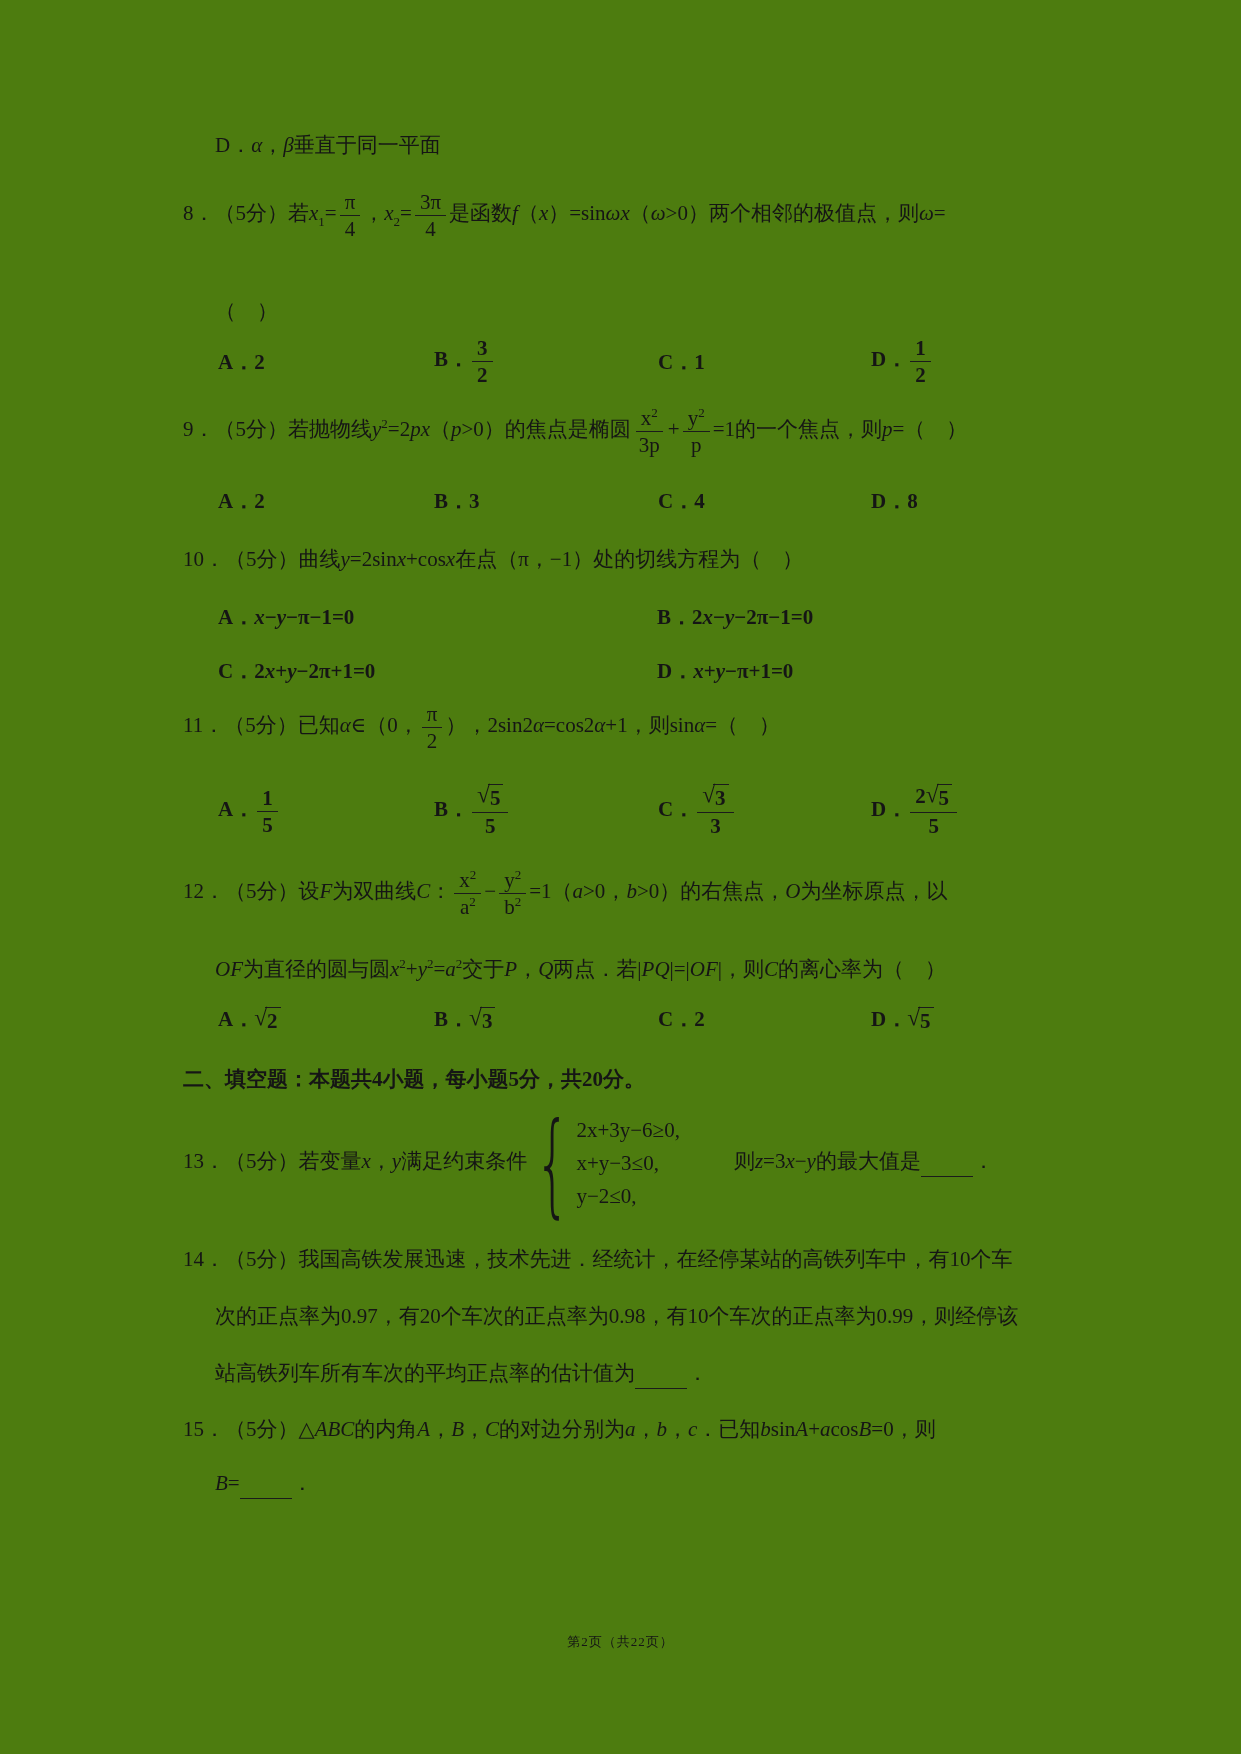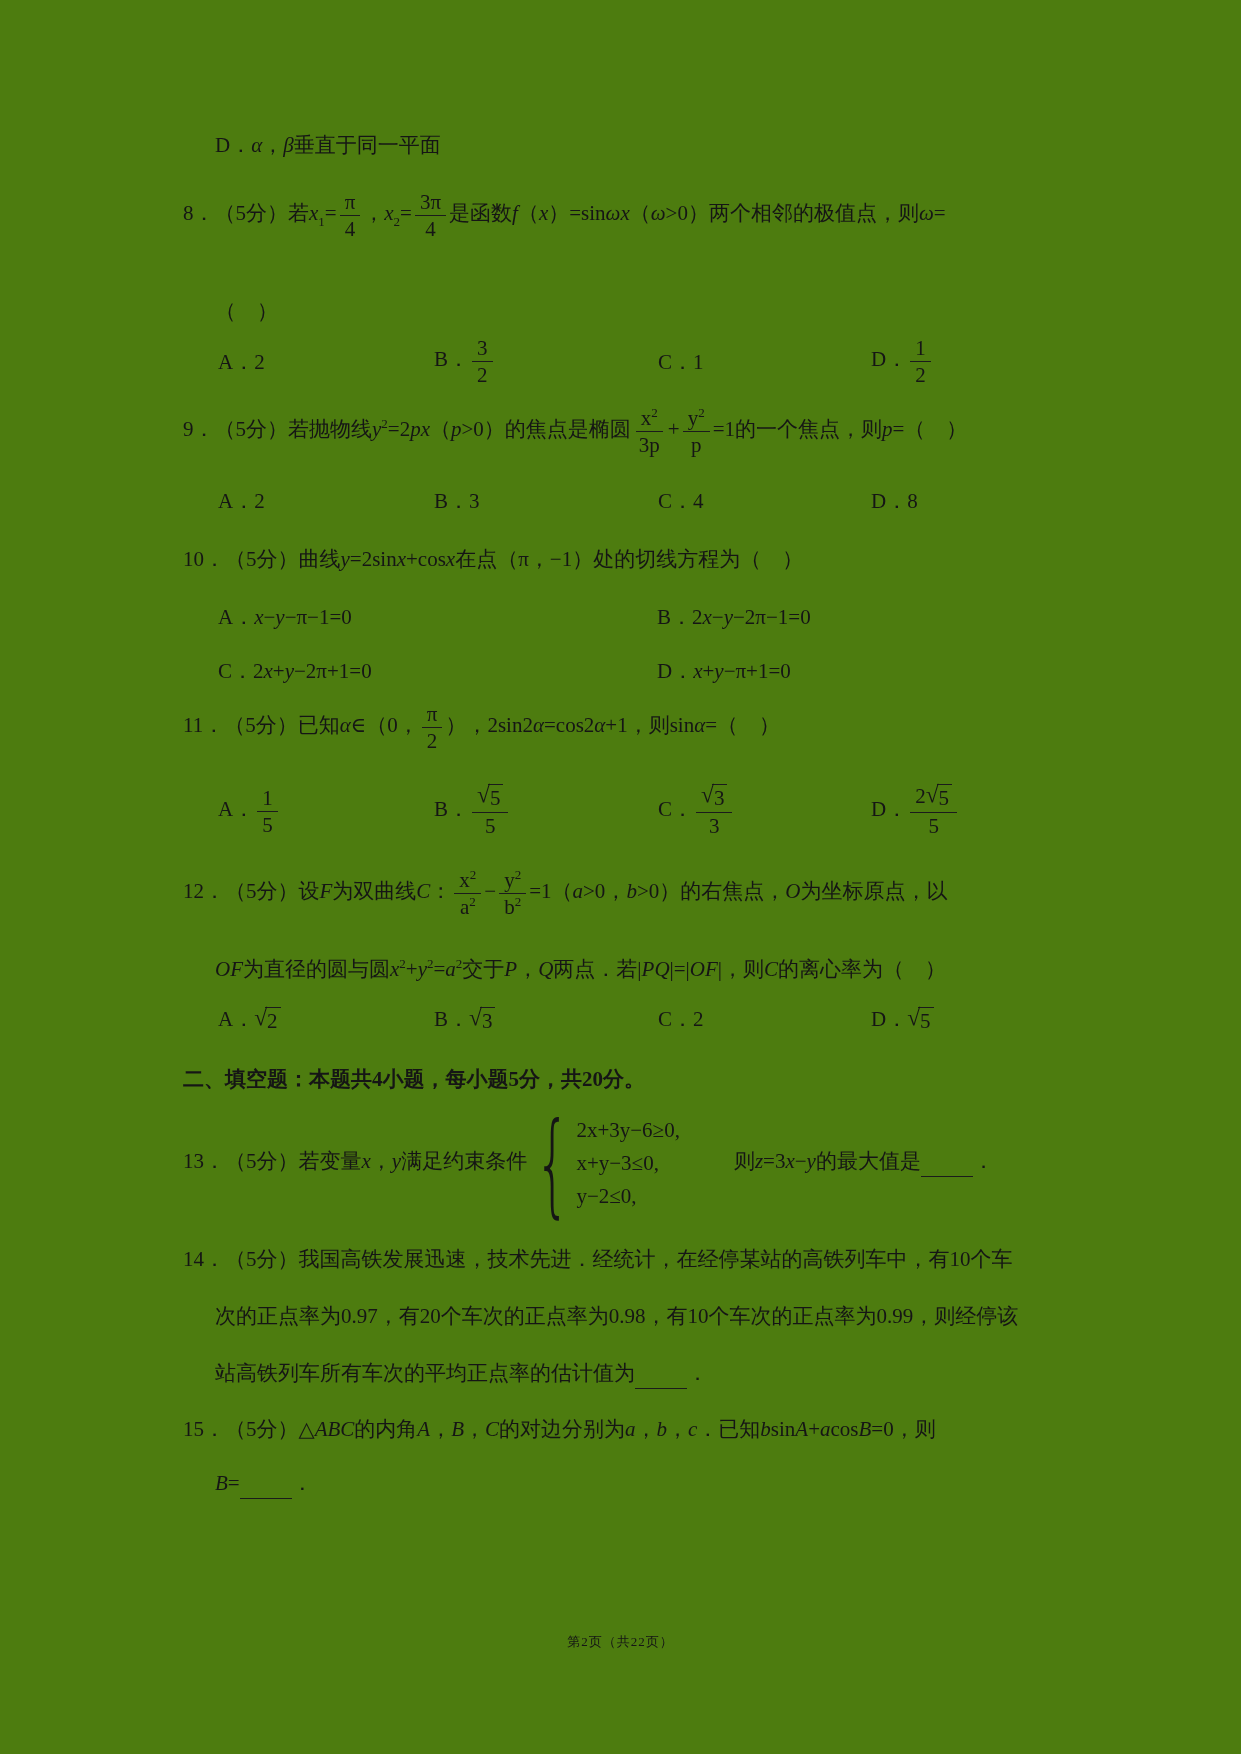--- a/index.html
+++ b/index.html
@@ -28,21 +28,21 @@
   .cases{display:inline-flex;align-items:center;vertical-align:middle;margin:0 4px;}
   .cases .brace{font-family:"DejaVu Sans",sans-serif;font-size:112px;font-weight:300;
                 line-height:0.85;transform:scaleX(0.5);margin:0 -12px 0 -14px;}
   .cases .crows{display:inline-flex;flex-direction:column;gap:8px;text-align:left;}
   .cases .crow{line-height:1.2;}
   
   .blank{display:inline-block;border-bottom:1.8px solid #1b1b1b;vertical-align:baseline;}
   .sp{display:inline-block;}
   
   .opts{display:flex;align-items:center;}
-  .opt{display:inline-block;}
+  .opt{display:inline-block;font-weight:bold;}
   .wA{width:216px;}
   .wB{width:224px;}
   .wC{width:213px;}
   .optwide{width:439px;}
   .sec-header{font-weight:bold;}
   .footer{position:absolute;left:0;right:0;text-align:center;top:1633px;
           font-size:13px;letter-spacing:1px;}
 </style>
 </head>
 <body>

